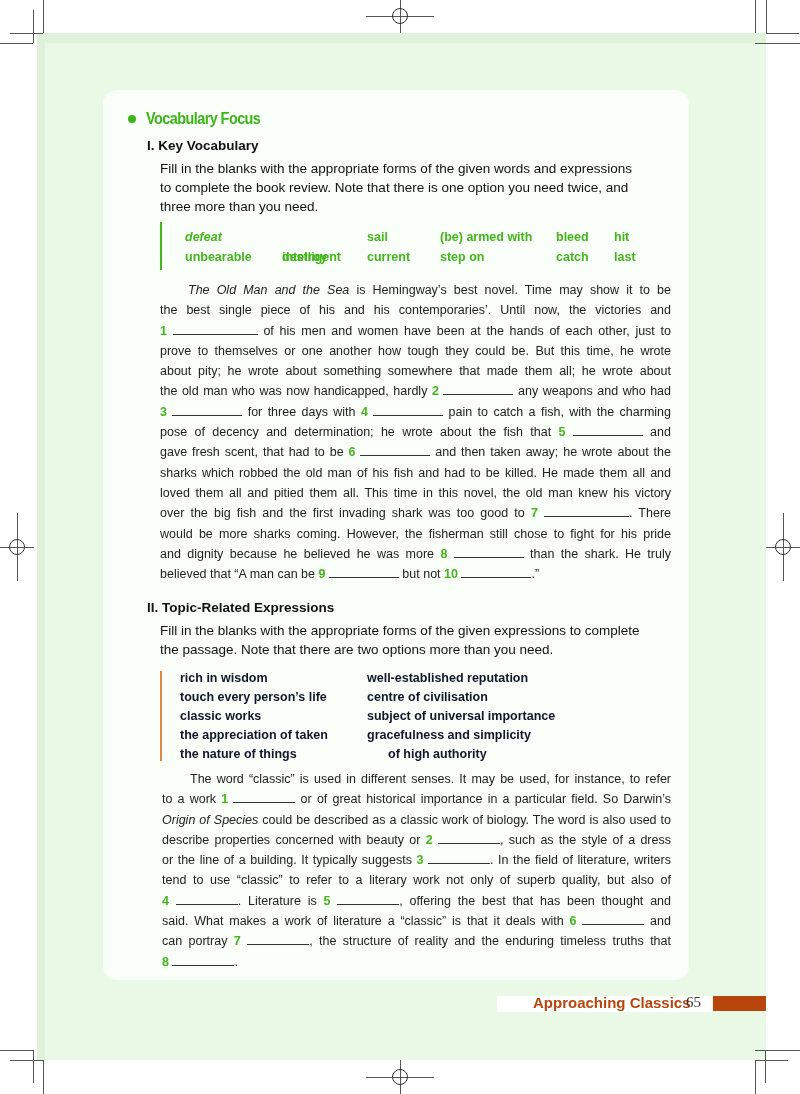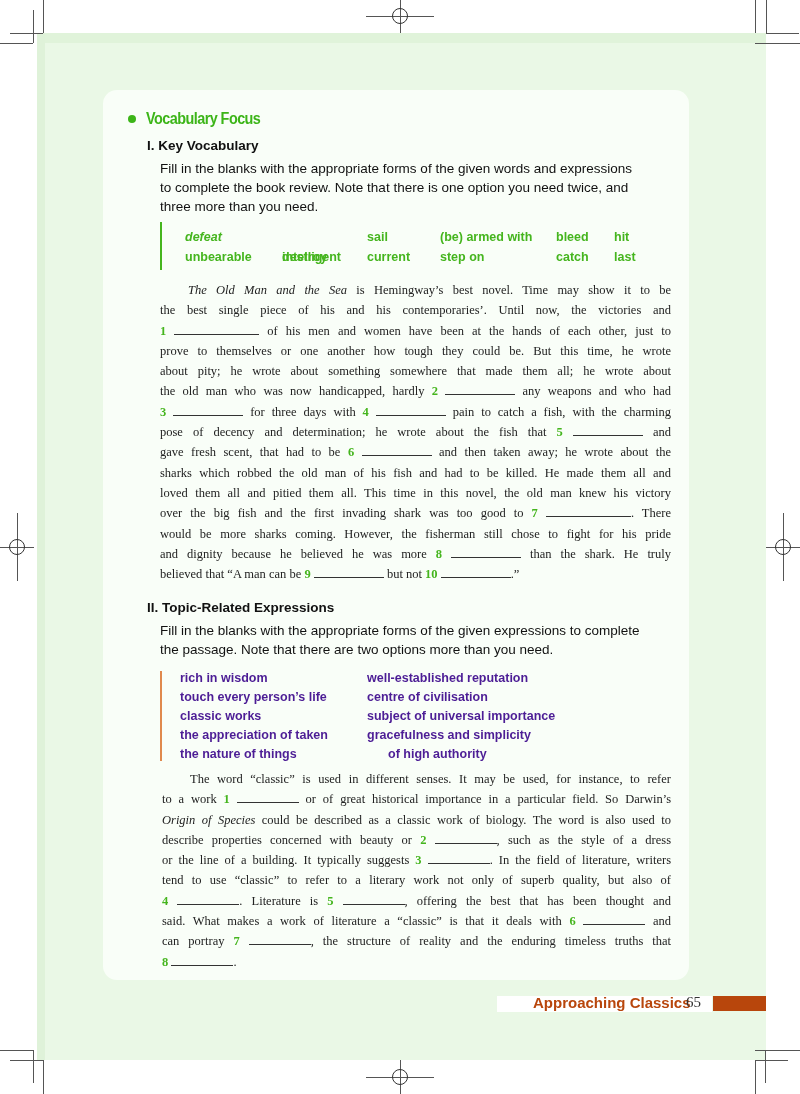--- a/index.html
+++ b/index.html
@@ -12,22 +12,22 @@
   .vline{position:absolute;width:1px;background:#555;}
   .circle{position:absolute;width:16px;height:16px;border:1px solid #333;border-radius:50%;box-sizing:border-box;}
   .section-title{position:absolute;left:128px;top:110px;font-family:"Liberation Sans",sans-serif;font-weight:bold;font-size:16px;color:#3cb518;letter-spacing:-0.6px;transform:scaleX(0.9);transform-origin:left;}
   .bullet{position:absolute;left:128px;top:115px;width:8px;height:8px;border-radius:50%;background:#3cb518;}
   .h2{position:absolute;font-family:"Liberation Sans",sans-serif;font-weight:bold;font-size:13.5px;color:#111;}
   .instr{position:absolute;font-family:"Liberation Sans",sans-serif;font-size:13.5px;color:#111;line-height:19px;}
   .wordbox{position:absolute;}
   .wordbox .bar{position:absolute;left:0;top:0;width:2px;}
   .word{position:absolute;font-family:"Liberation Sans",sans-serif;font-weight:bold;font-size:12.5px;white-space:nowrap;}
   .green{color:#45b51e;}
-  .orange{color:#4c1d95;}
-  .para{position:absolute;font-family:Liberation Serif, serif;font-size:12.5px;color:#222;line-height:20.3px;text-align:justify;}
+  .orange{color:#0f172a;}
+  .para{position:absolute;font-family:Liberation Sans, sans-serif;font-size:12.5px;color:#222;line-height:20.3px;text-align:justify;}
   .para .line{display:block;white-space:nowrap;text-align:justify;text-align-last:justify;height:20.3px;}
   .para .line.last{text-align-last:left;}
   .num{color:#45b51e;font-weight:bold;}
   .blank{display:inline-block;border-bottom:1px solid #333;height:11px;vertical-align:baseline;}
   .footer-strip{position:absolute;left:497px;top:996px;width:215px;height:16px;background:#ffffff;}
   .footer-title{position:absolute;left:509px;top:994px;font-family:"Liberation Sans",sans-serif;font-weight:bold;font-size:15px;color:#b8460c;margin-left:24px;}
   .footer-page{position:absolute;left:686px;top:994px;font-family:"Liberation Serif",serif;font-size:15px;color:#333;}
   .footer-bar{position:absolute;left:713px;top:996px;width:53px;height:15px;background:#b8460c;}
 </style>
 </head>

